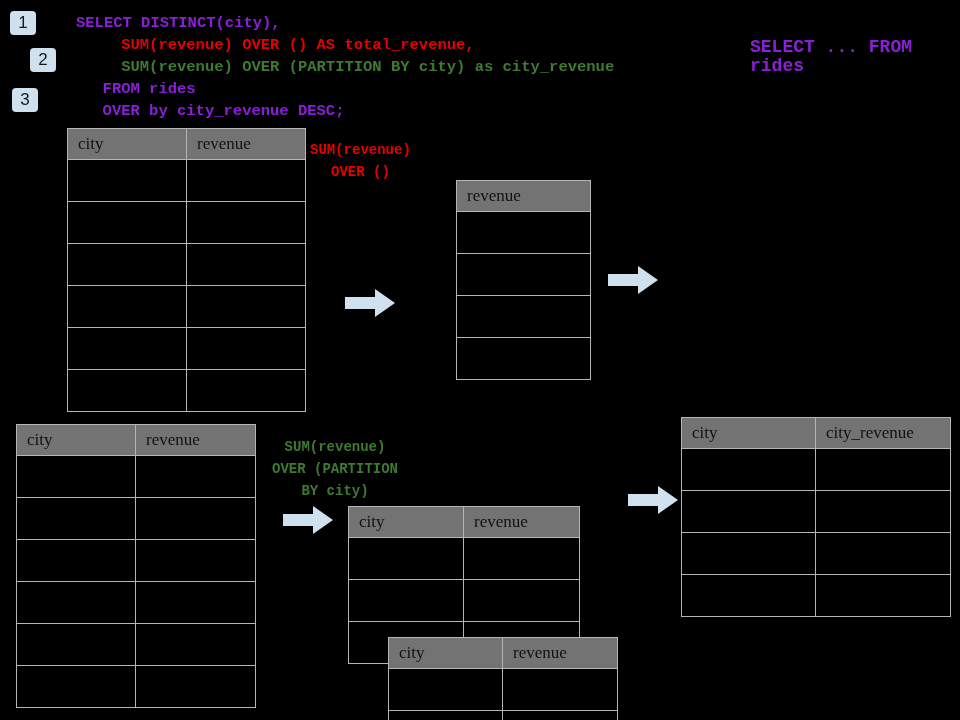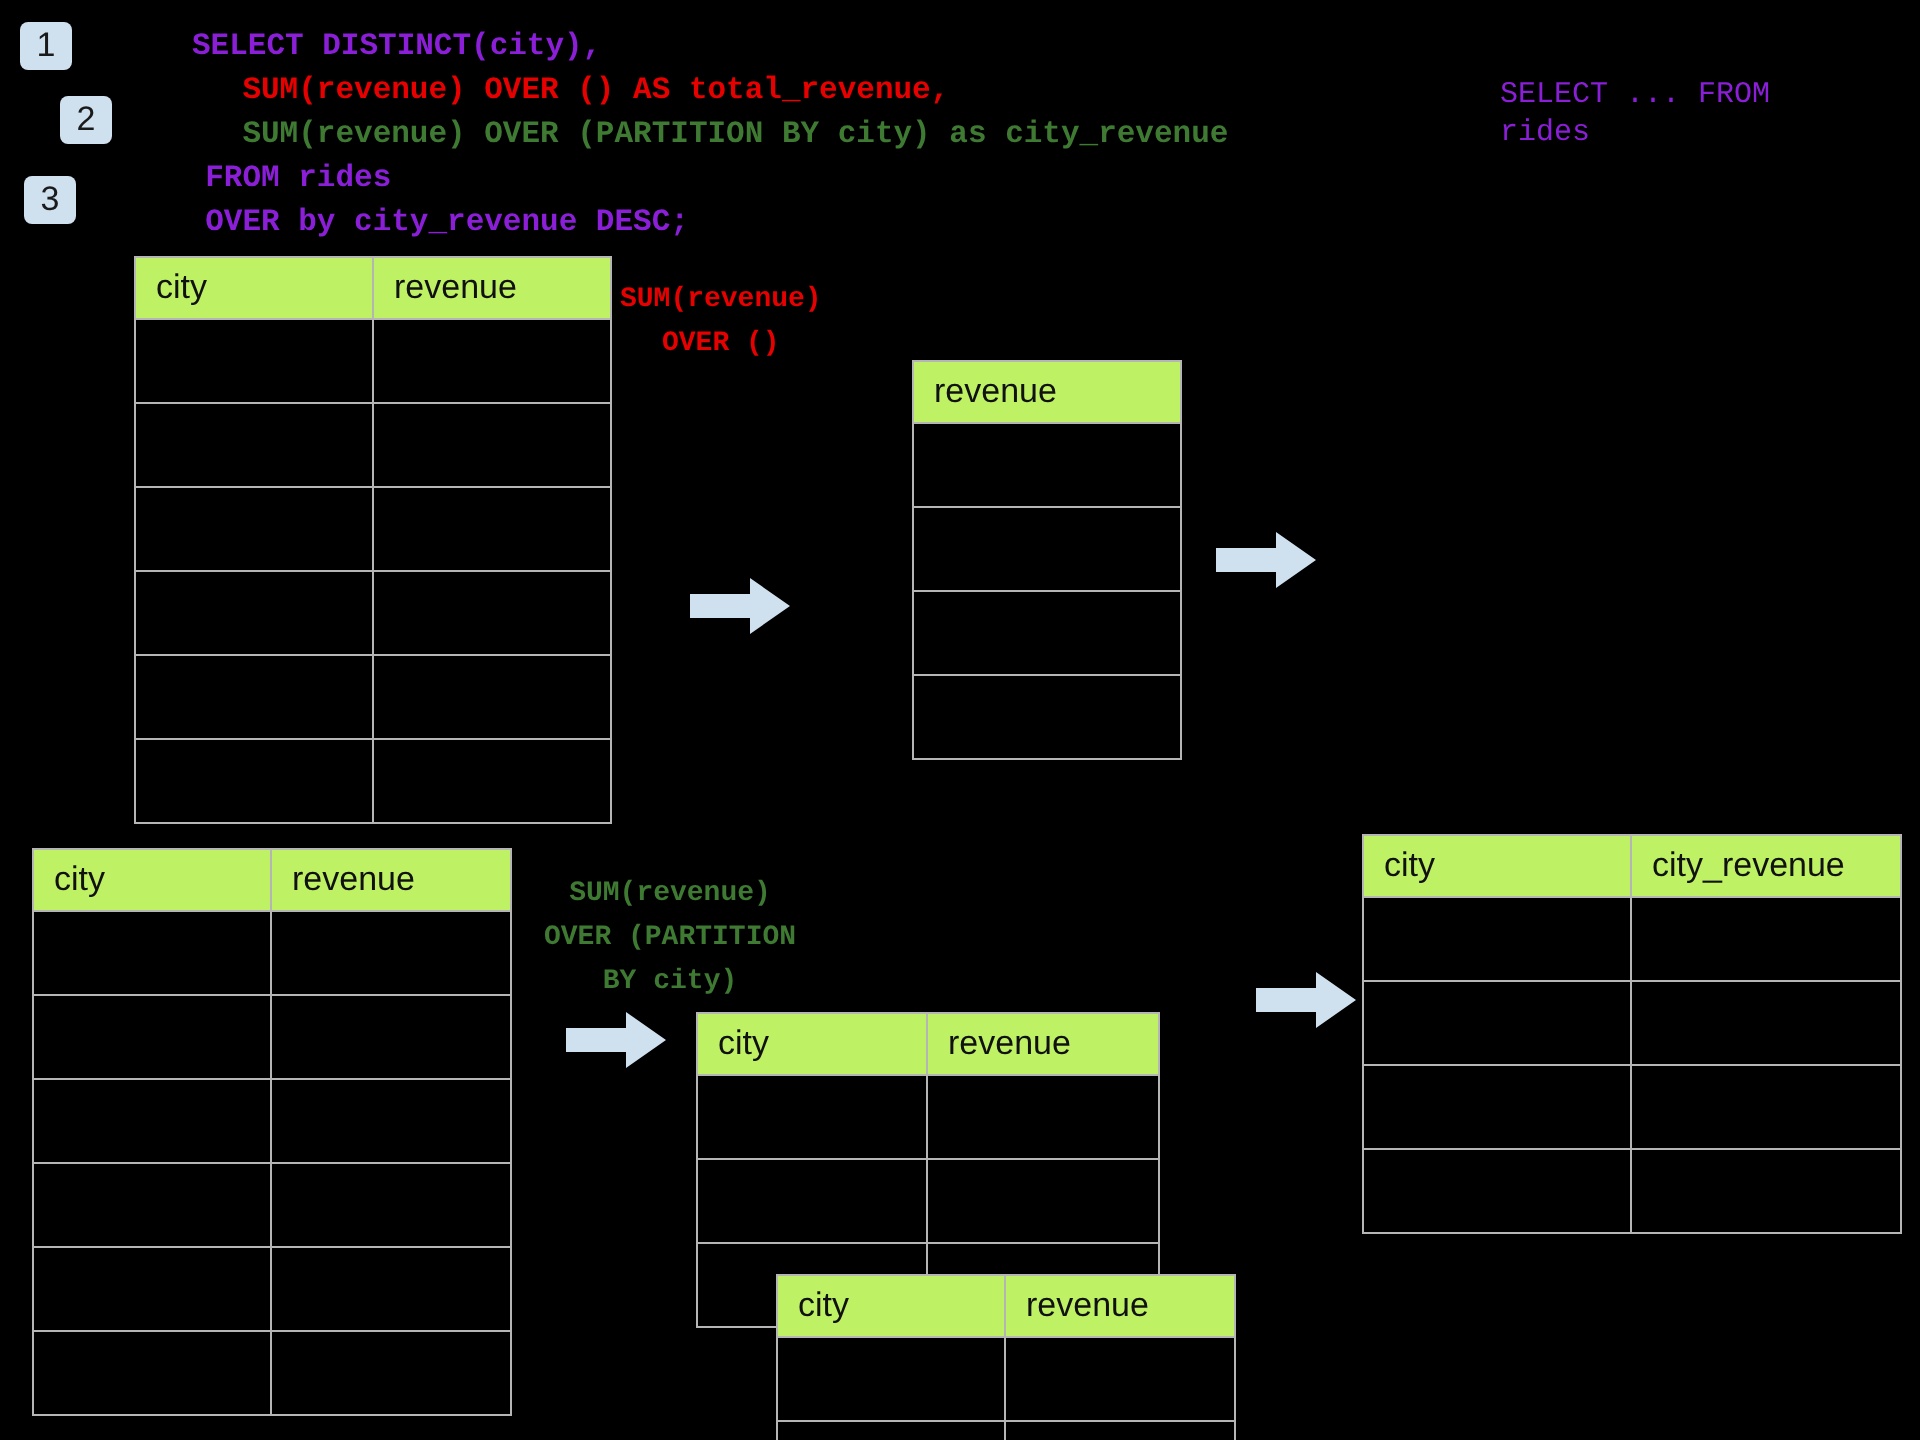--- a/index.html
+++ b/index.html
@@ -50,42 +50,42 @@
     font-family: "Liberation Mono", monospace;
     font-size: 14px;
     font-weight: bold;
     white-space: pre;
     line-height: 22px;
     text-align: center;
   }
   .note-sm {
     position: absolute;
     font-family: "Liberation Mono", monospace;
-    font-size: 15px;
-    font-weight: normal;
+    font-size: 18px;
+    font-weight: bold;
     white-space: pre;
     line-height: 19px;
   }
 
   
   .tbl {
     position: absolute;
     border-collapse: collapse;
     background: #000;
     table-layout: fixed;
   }
   .tbl th, .tbl td {
     border: 1px solid #b5b5b5;
     padding: 0;
     margin: 0;
   }
   .tbl th {
-    background: #bef264;
+    background: #737373;
     color: #111111;
-    font-family: Liberation Sans, sans-serif;
+    font-family: Liberation Serif, serif;
     font-size: 17px;
     font-weight: normal;
     text-align: left;
     padding: 5px 0 5px 10px;
     height: 26px;
     box-sizing: border-box;
   }
   .tbl td {
     background: #000000;
     height: 41px;
@@ -98,21 +98,21 @@
 </style>
 </head>
 <body>
 
 <div id="canvas">
 
   <div class="badge" style="left:10px; top:11px;">1</div>
   <div class="badge" style="left:30px; top:48px;">2</div>
   <div class="badge" style="left:12px; top:88px;">3</div>
 
-  <div class="code c-purple" style="left:96px; top:13px;">SELECT DISTINCT(city),</div>
+  <div class="code c-purple" style="left:76px; top:13px;">SELECT DISTINCT(city),</div>
   <div class="code c-green" style="left:84px; top:57px;">    SUM(revenue) OVER (PARTITION BY city) as city_revenue</div>
   <div class="code c-red" style="left:84px; top:35px;">    SUM(revenue) OVER () AS total_revenue,</div>
   <div class="code c-purple" style="left:84px; top:79px;">  FROM rides</div>
   <div class="code c-purple" style="left:84px; top:101px;">  OVER by city_revenue DESC;</div>
 
   <div class="note-sm c-purple" style="left:750px; top:38px;">SELECT ... FROM
 rides</div>
 
   <div class="note c-red" style="left:310px; top:139px;">SUM(revenue)
 OVER ()</div>

